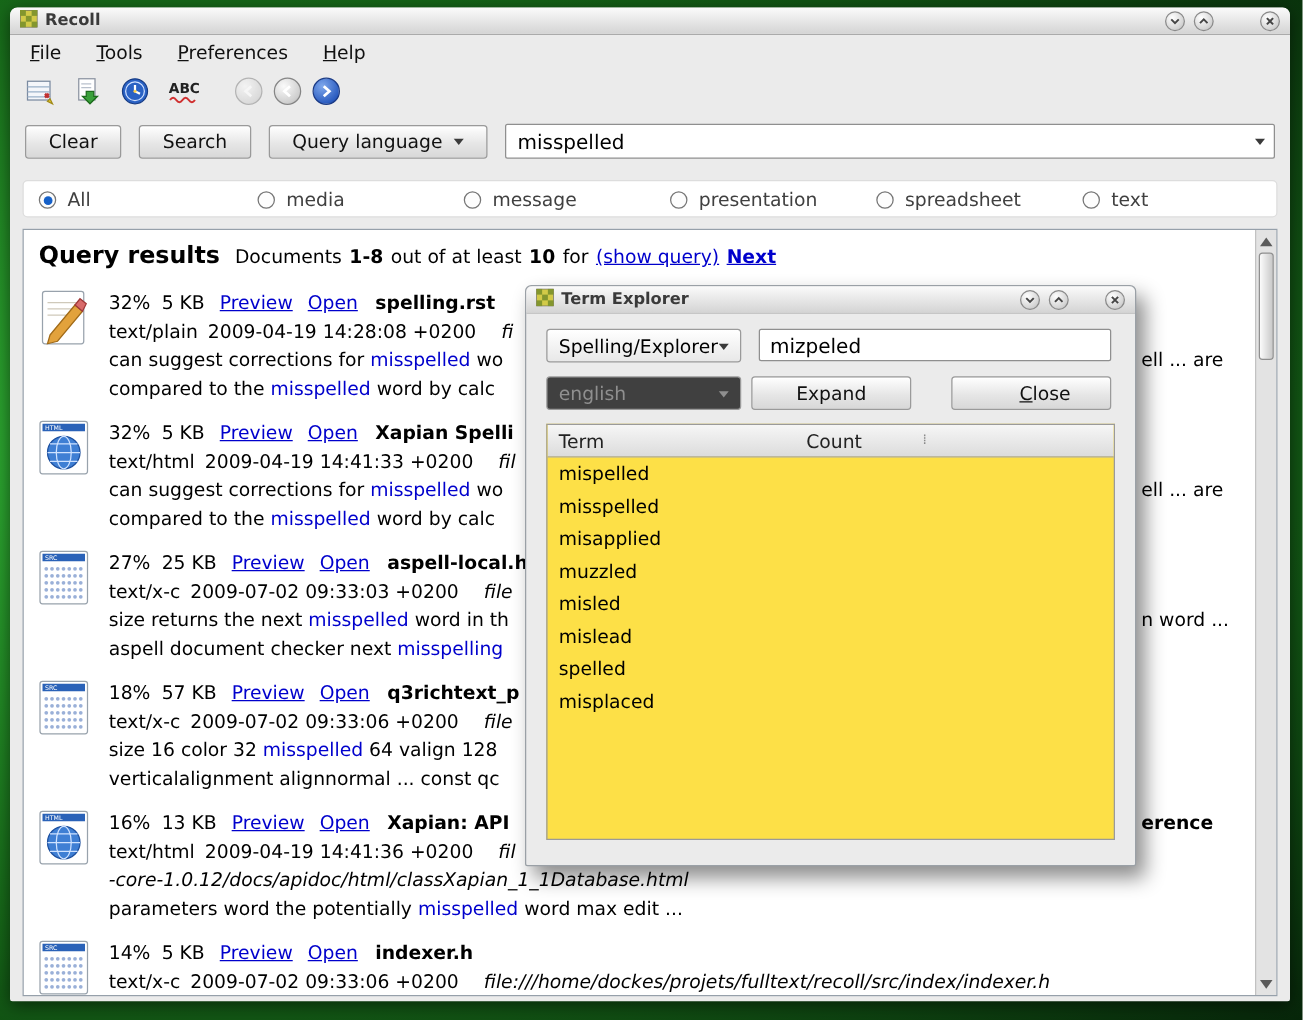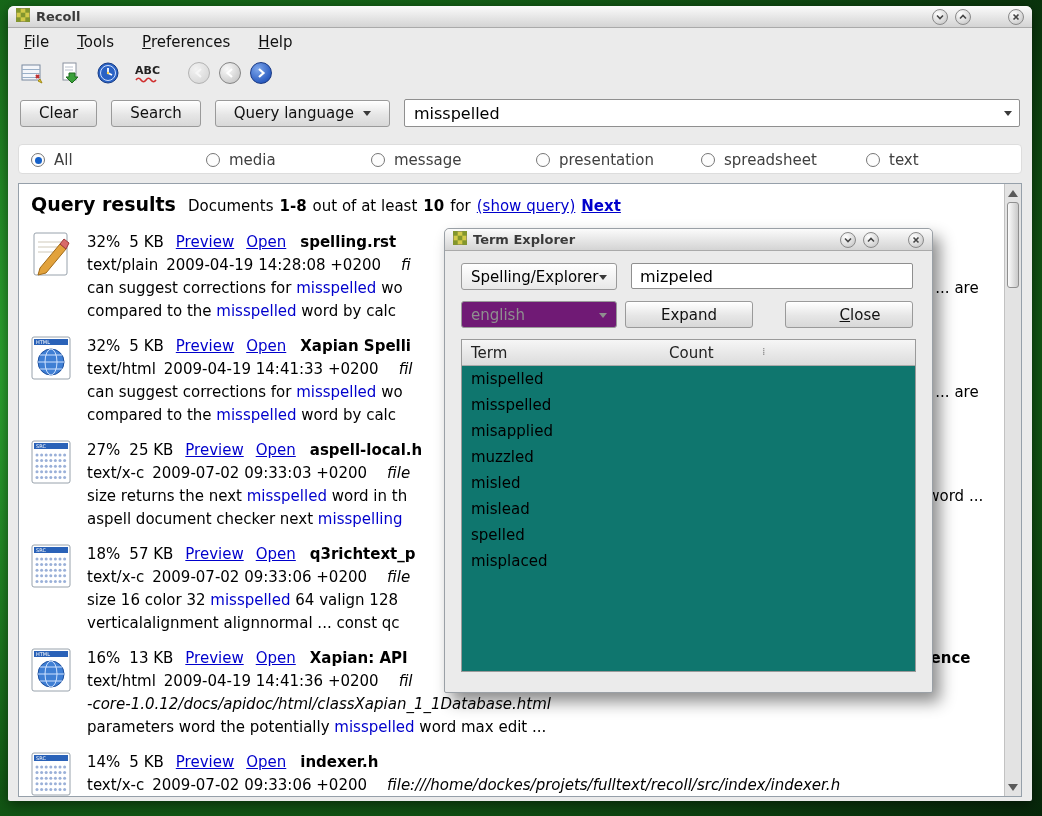--- a/index.html
+++ b/index.html
@@ -88,29 +88,28 @@
   .sb-btn { position:absolute; left:0; right:0; height:16px; display:flex; align-items:center; justify-content:center; }
   .sb-top { top:0; } .sb-bot { bottom:0; }
   .tri-up { width:0;height:0;border:5px solid transparent; border-bottom:7px solid #5a5a5a; margin-bottom:3px;}
   .tri-dn { width:0;height:0;border:5px solid transparent; border-top:7px solid #5a5a5a; margin-top:3px;}
   .sb-thumb { position:absolute; left:2px; right:2px; top:18px; height:86px; border:1px solid #8f8f8f; border-radius:3px; background:linear-gradient(90deg,#fbfbfb,#c9c9c9); }
   
   .dlg {
     position:absolute; left:412px; top:222px; width:489px; height:465px; z-index:20;
     background:#ebebeb; border:1px solid #9aa0a6; border-radius:5px 5px 2px 2px;
     box-shadow:7px 9px 16px rgba(0,0,0,.45);
-    margin-left:24px;
   }
   .dlg .titlebar { border-radius:5px 5px 0 0; }
   .dcombo { position:absolute; height:27px; border:1px solid #9a9a9a; border-radius:3px; background:linear-gradient(#ffffff,#e8e8e8); display:flex; align-items:center; padding:0 9px; font-size:15px; color:#000; }
   .dcombo .v { flex:1; }
-  .dcombo.disabled { color:#8f8f8f; background:#701a75; }
+  .dcombo.disabled { color:#8f8f8f; background:#404040; }
   .dinput { position:absolute; height:26px; background:#fff; border:1px solid #8f8f8f; border-radius:2px; font-size:16px; color:#000; display:flex; align-items:center; padding:0 8px; }
   .dbtn { position:absolute; }
-  .ttable { position:absolute; left:16px; right:16px; top:110px; bottom:20px; border:1px solid #9a9a9a; background:#0f766e; overflow:hidden; }
+  .ttable { position:absolute; left:16px; right:16px; top:110px; bottom:20px; border:1px solid #9a9a9a; background:#fde047; overflow:hidden; }
   .thead { height:26px; background:linear-gradient(#f6f6f6,#dcdcdc); border-bottom:1px solid #aaa; position:relative; font-size:15px; color:#222; }
   .thc { position:absolute; top:0; height:26px; display:flex; align-items:center; padding-left:9px; }
   .thc.c0 { left:0; width:198px; }
   .thc.c1 { left:198px; width:110px; }
   .th-split { position:absolute; left:300px; top:5px; color:#8a8a8a; font-size:11px; letter-spacing:0; }
   .trow { height:26px; display:flex; align-items:center; font-size:15px; color:#000; }
   .tcell.term { width:198px; padding-left:9px; }
 </style>
 </head>
 <body>

